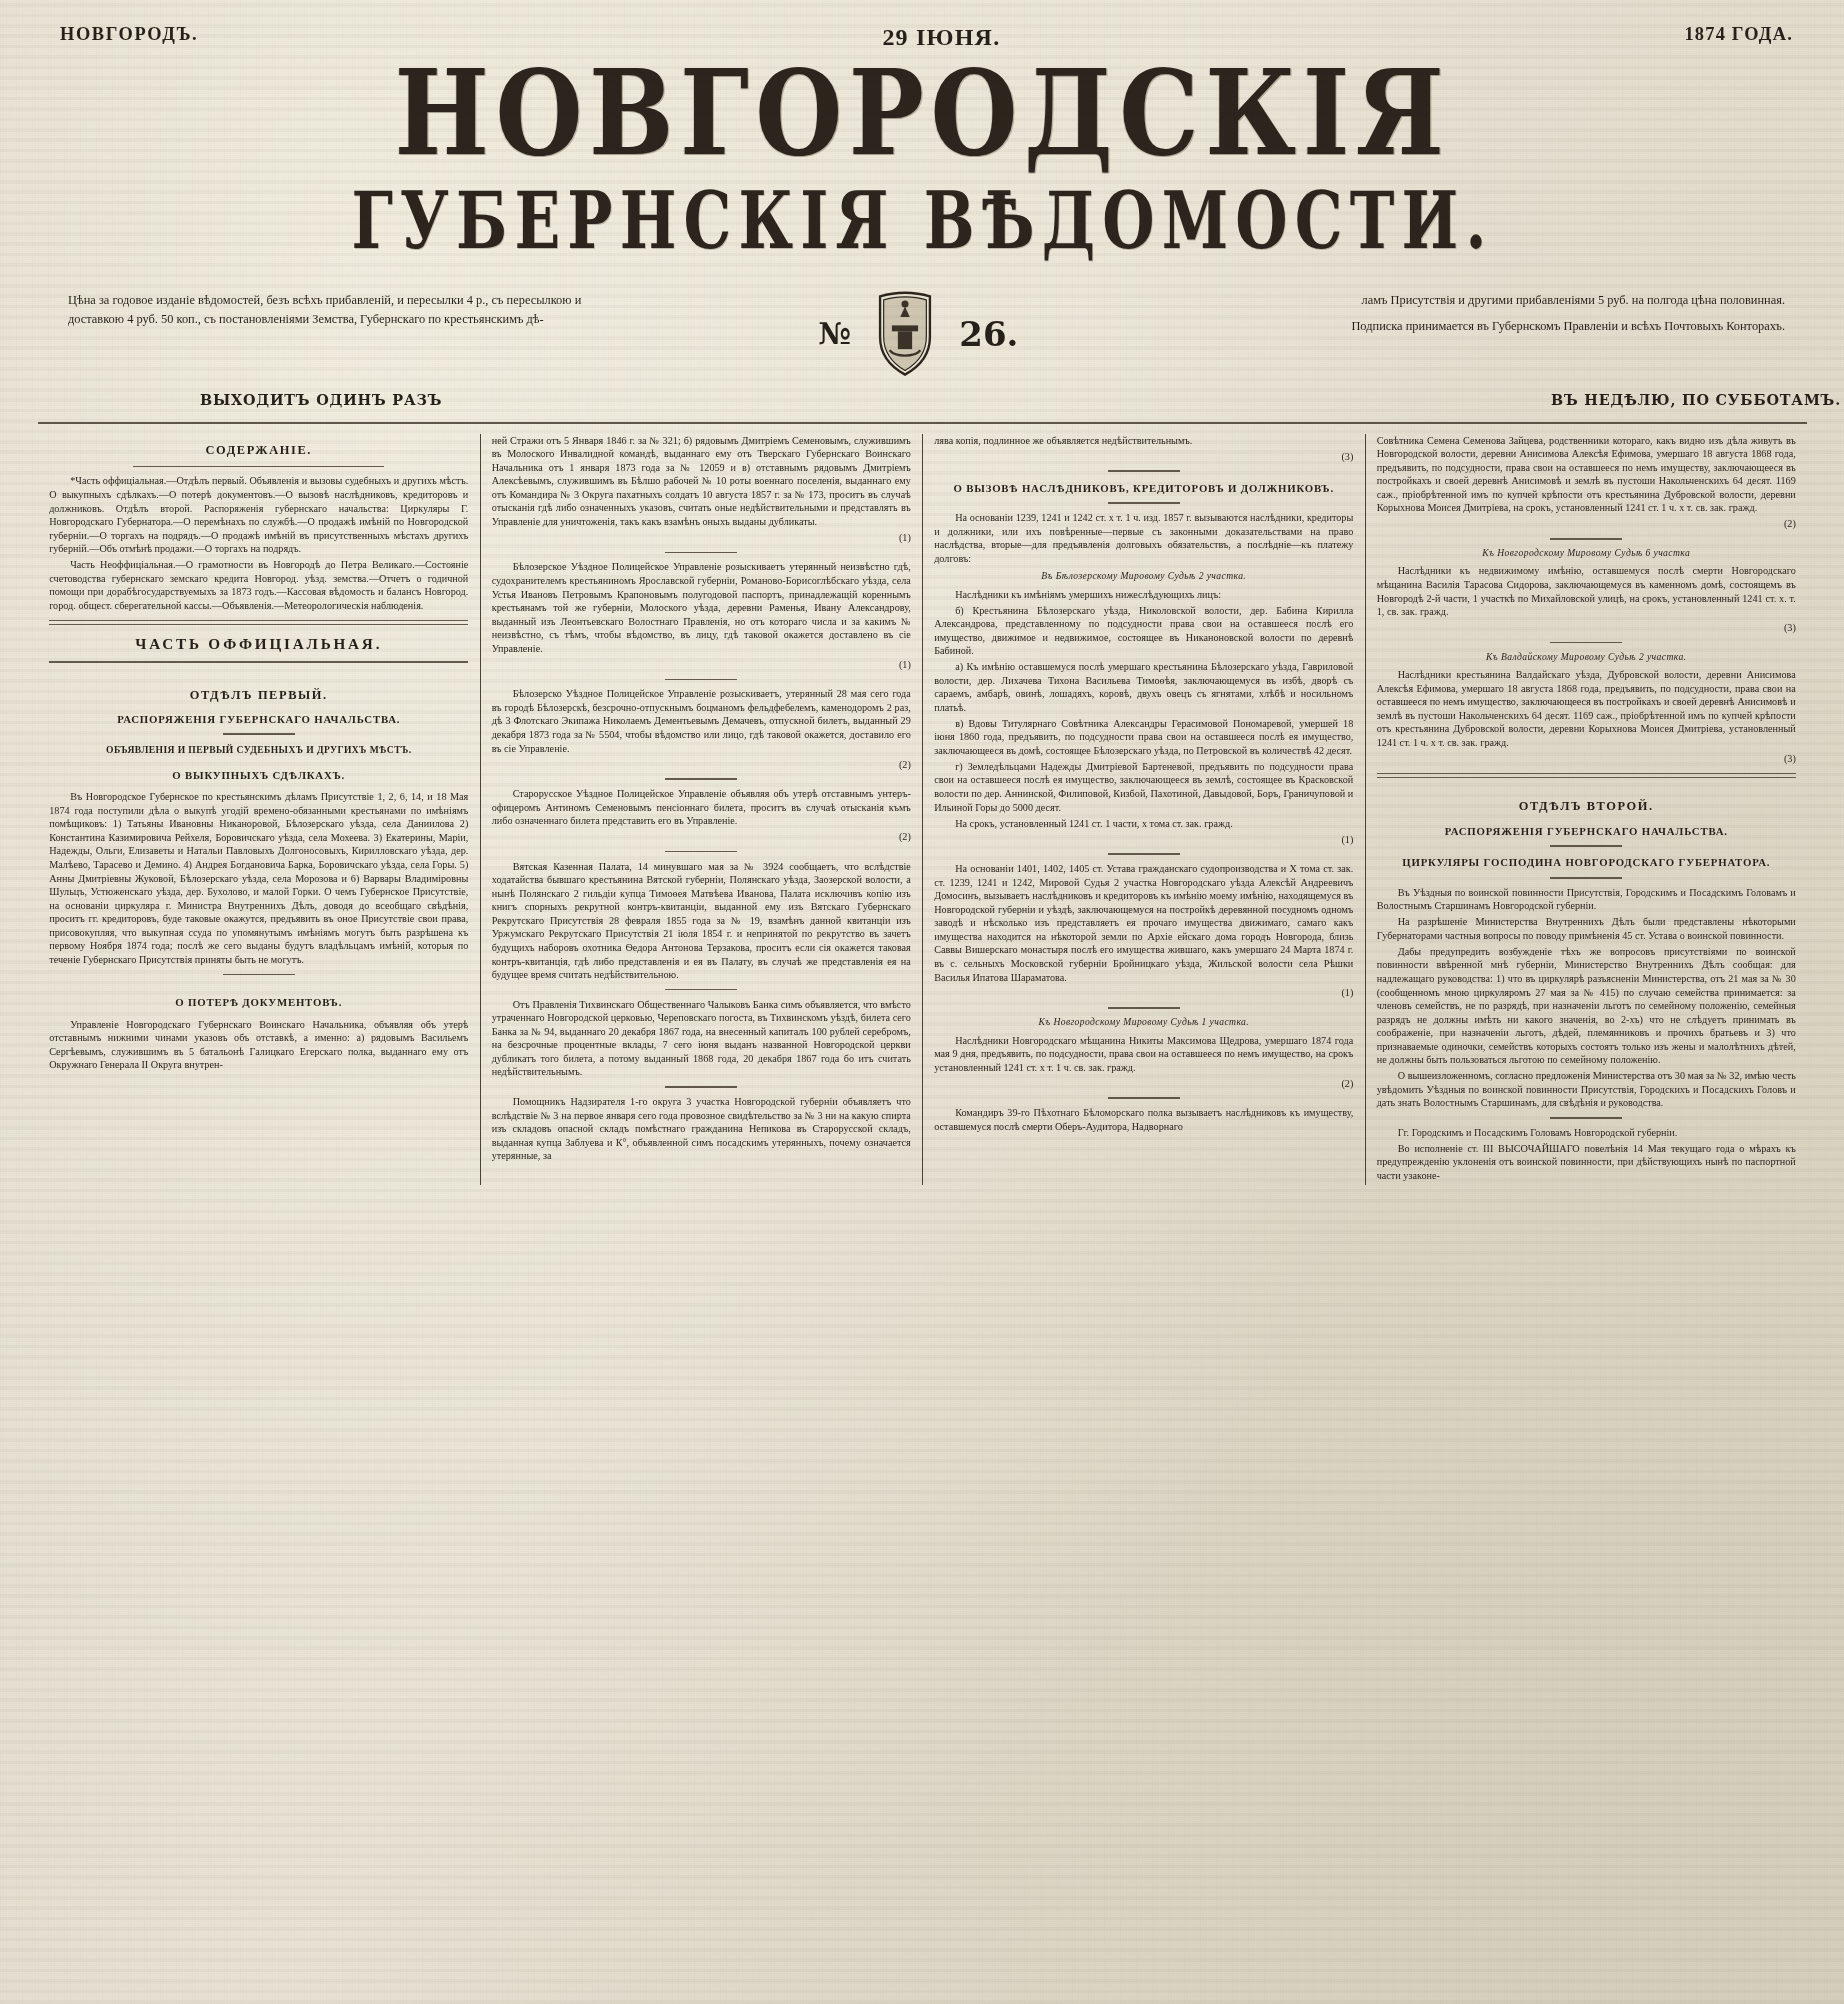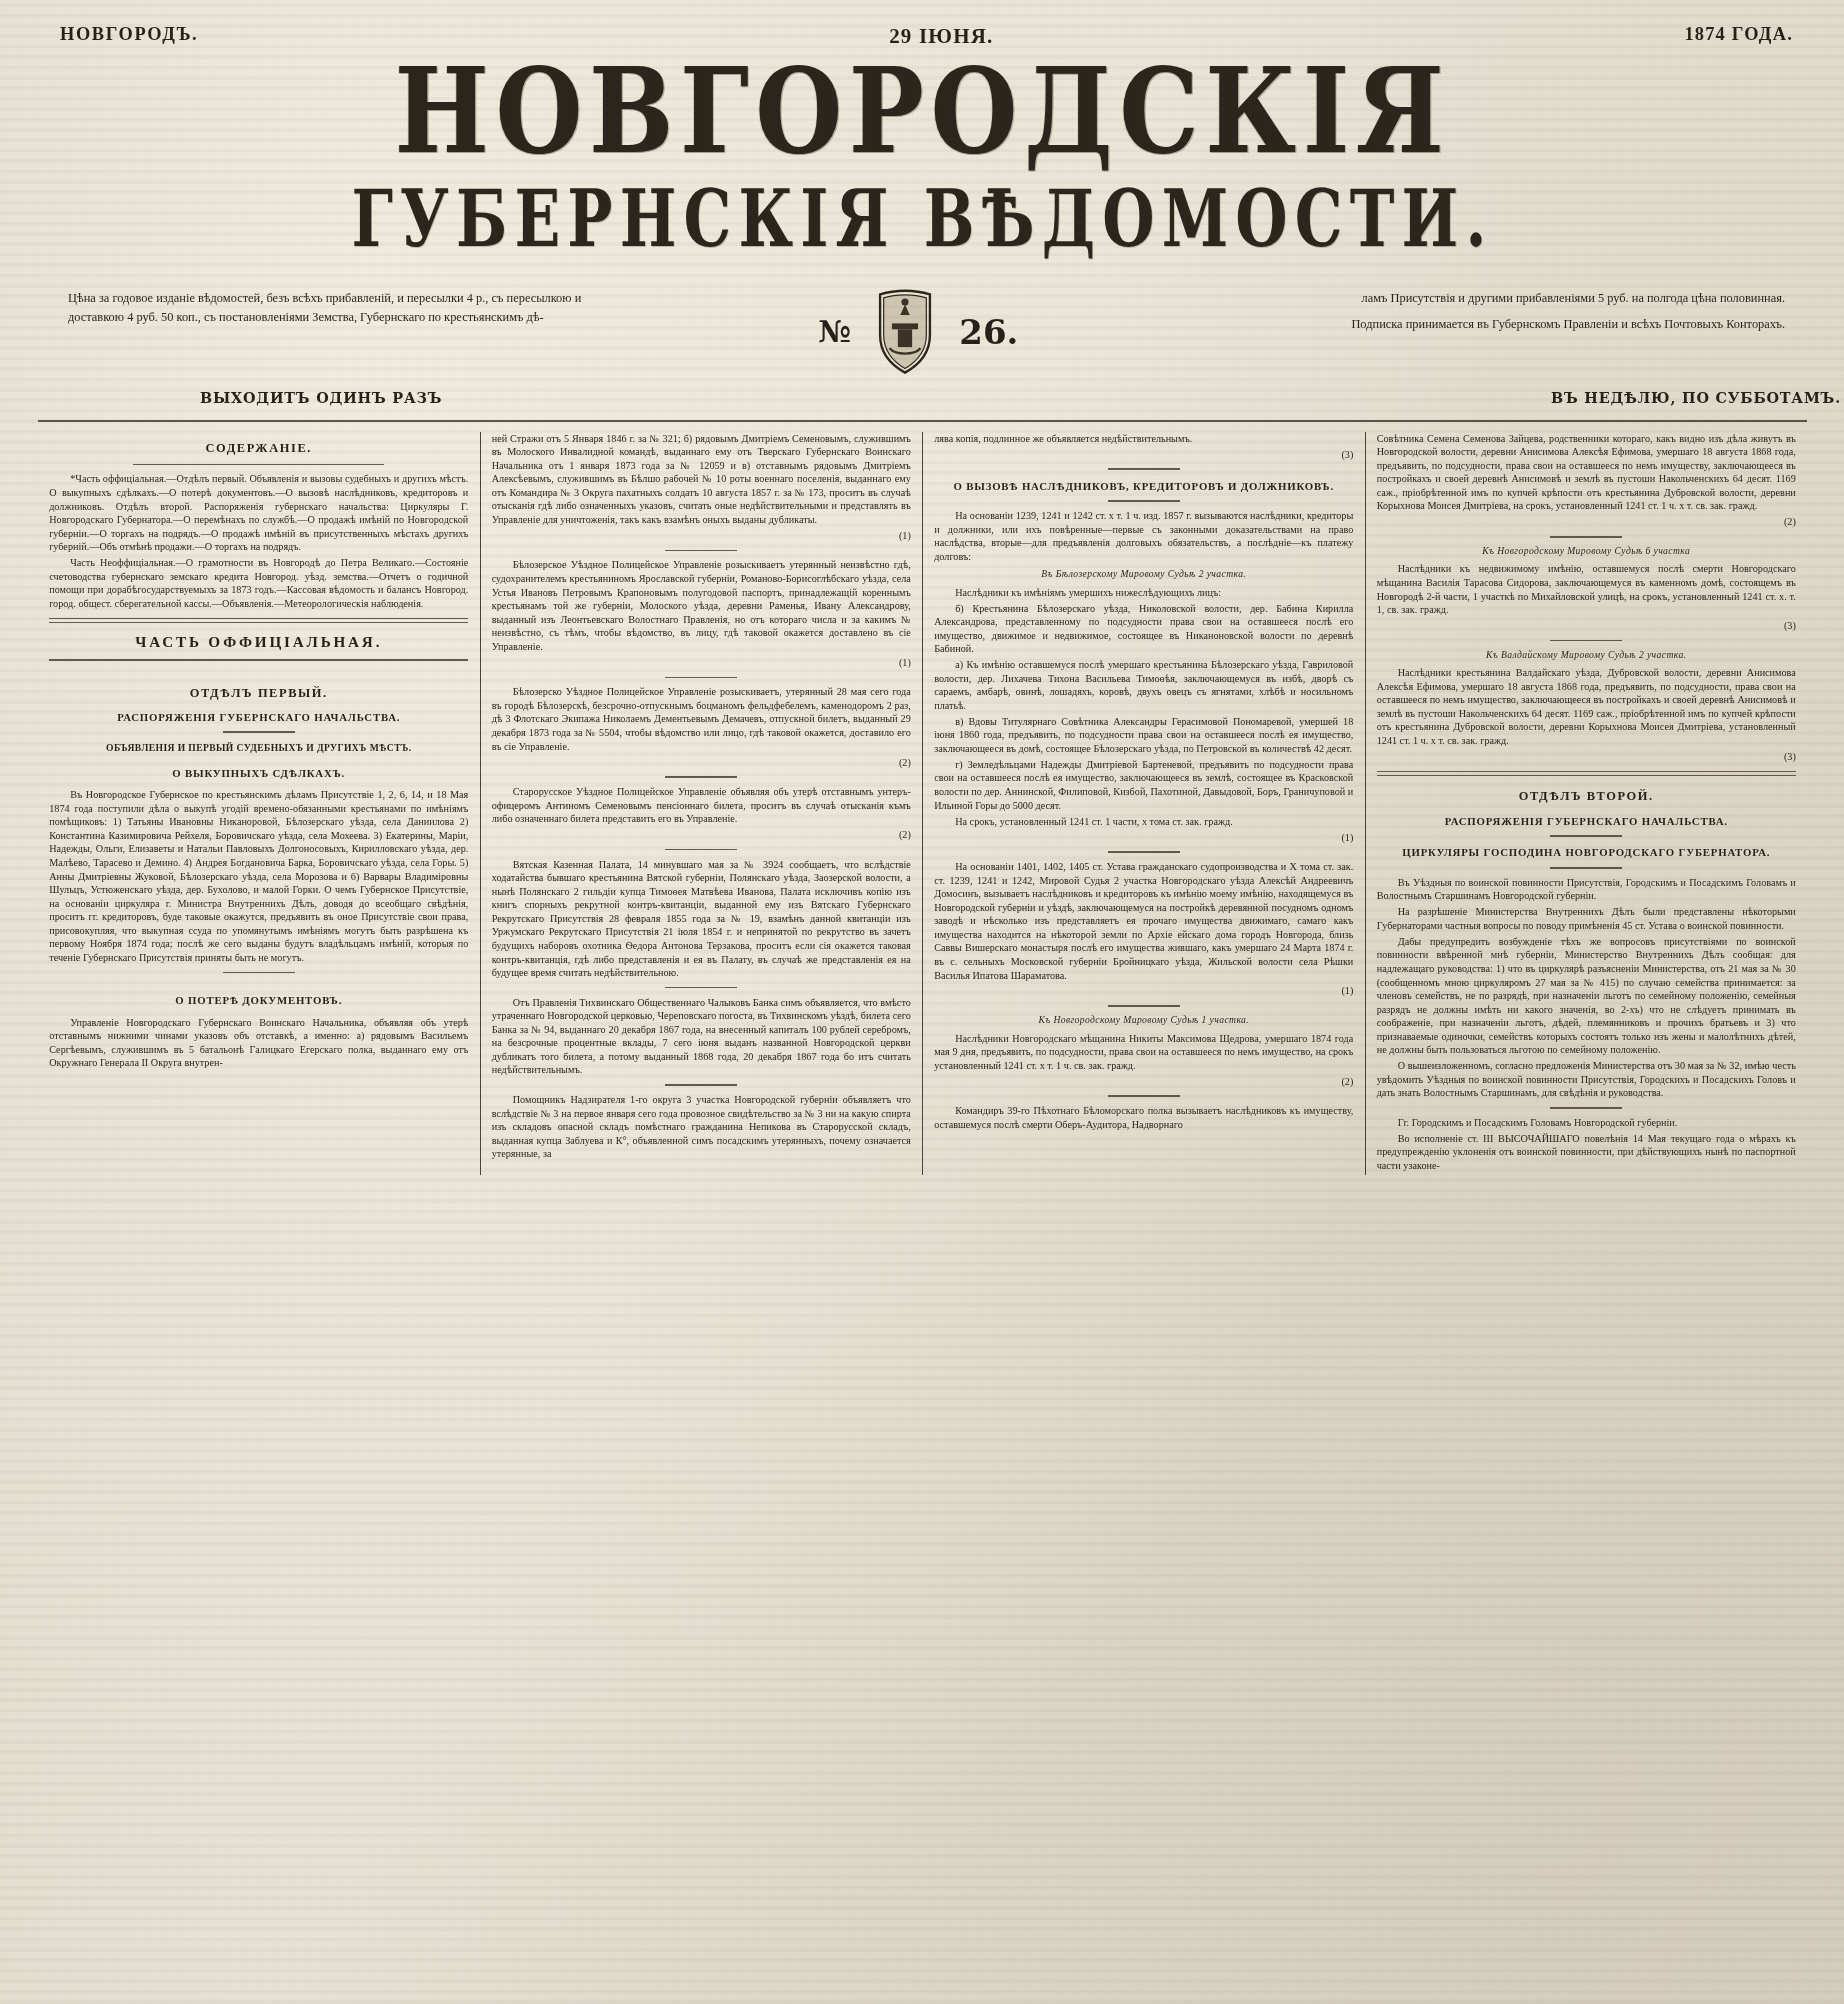--- a/index.html
+++ b/index.html
@@ -48,21 +48,21 @@
     display: flex;
     justify-content: space-between;
     align-items: flex-start;
     padding: 24px 52px 0 60px;
     font-size: 18.4px;
     letter-spacing: 0.8px;
     font-family: "Liberation Serif", serif;
   }
   .topline .place { font-weight: 700; letter-spacing: 1.6px; }
   .topline .date  { text-align: center; font-weight: 700; }
-  .topline .date .d1 { font-size: 21px; letter-spacing: 1.2px;}
+  .topline .date .d1 { font-size: 24px; letter-spacing: 1.2px;}
   .topline .year  { font-weight: 700; letter-spacing: 1.2px;}
 
   .masthead {
     text-align: center;
     margin-top: 4px;
     line-height: 1;
   }
   .masthead .l1 {
     font-family: "DejaVu Serif", serif;
     font-weight: 700;
@@ -315,21 +315,21 @@
       <div class="sep short"></div>
       <p class="noind ital h-xs" style="text-align:center;margin:4.8px 0;">Къ Новгородскому Мировому Судьѣ 6 участка</p>
       <p>Наслѣдники къ недвижимому имѣнію, оставшемуся послѣ смерти Новгородскаго мѣщанина Василія Тарасова Сидорова, заключающемуся въ каменномъ домѣ, состоящемъ въ Новгородѣ 2-й части, 1 участкѣ по Михайловской улицѣ, на срокъ, установленный 1241 ст. х. т. 1, св. зак. гражд.</p>
       <p class="noind right-num">(3)</p>
       <div class="sep short"></div>
       <p class="noind ital h-xs" style="text-align:center;margin:4.8px 0;">Къ Валдайскому Мировому Судьѣ 2 участка.</p>
       <p>Наслѣдники крестьянина Валдайскаго уѣзда, Дубровской волости, деревни Анисимова Алексѣя Ефимова, умершаго 18 августа 1868 года, предъявить, по подсудности, права свои на оставшееся по немъ имущество, заключающееся въ постройкахъ и своей деревнѣ Анисимовѣ и землѣ въ пустоши Накольченскихъ 64 десят. 1169 саж., пріобрѣтенной имъ по купчей крѣпости отъ крестьянина Дубровской волости, деревни Корыхнова Моисея Дмитріева, установленный 1241 ст. 1 ч. х т. св. зак. гражд.</p>
       <p class="noind right-num">(3)</p>
       <div class="sep"></div>
       <div class="sep" style="margin-top:-4px;"></div>
-      <div class="h-center h-med" style="margin-top:12px;">ОТДѢЛЪ ВТОРОЙ.</div>
+      <div class="h-center h-med" style="margin-top:20px;">ОТДѢЛЪ ВТОРОЙ.</div>
       <div class="h-center h-sm">РАСПОРЯЖЕНІЯ ГУБЕРНСКАГО НАЧАЛЬСТВА.</div>
       <div class="sep short"></div>
       <div class="h-center h-sm">ЦИРКУЛЯРЫ ГОСПОДИНА НОВГОРОДСКАГО ГУБЕРНАТОРА.</div>
       <div class="sep short"></div>
       <p>Въ Уѣздныя по воинской повинности Присутствія, Городскимъ и Посадскимъ Головамъ и Волостнымъ Старшинамъ Новгородской губерніи.</p>
       <p>На разрѣшеніе Министерства Внутреннихъ Дѣлъ были представлены нѣкоторыми Губернаторами частныя вопросы по поводу примѣненія 45 ст. Устава о воинской повинности.</p>
       <p>Дабы предупредить возбужденіе тѣхъ же вопросовъ присутствіями по воинской повинности ввѣренной мнѣ губерніи, Министерство Внутреннихъ Дѣлъ сообщая: для надлежащаго руководства: 1) что въ циркулярѣ разъясненіи Министерства, отъ 21 мая за № 30 (сообщенномъ мною циркуляромъ 27 мая за № 415) по случаю семейства принимается: за членовъ семействъ, не по разрядѣ, при назначеніи льготъ по семейному положенію, семейныя разрядъ не должны имѣть ни какого значенія, во 2-хъ) что не слѣдуетъ принимать въ соображеніе, при назначеніи льготъ, дѣдей, племянниковъ и прочихъ братьевъ и 3) что признаваемые одиночки, семействъ которыхъ состоятъ только изъ жены и малолѣтнихъ дѣтей, не должны быть пользоваться льготою по семейному положенію.</p>
       <p>О вышеизложенномъ, согласно предложенія Министерства отъ 30 мая за № 32, имѣю честь увѣдомить Уѣздныя по воинской повинности Присутствія, Городскихъ и Посадскихъ Головъ и дать знать Волостнымъ Старшинамъ, для свѣдѣнія и руководства.</p>
       <div class="sep short"></div>
       <p>Гг. Городскимъ и Посадскимъ Головамъ Новгородской губерніи.</p>

